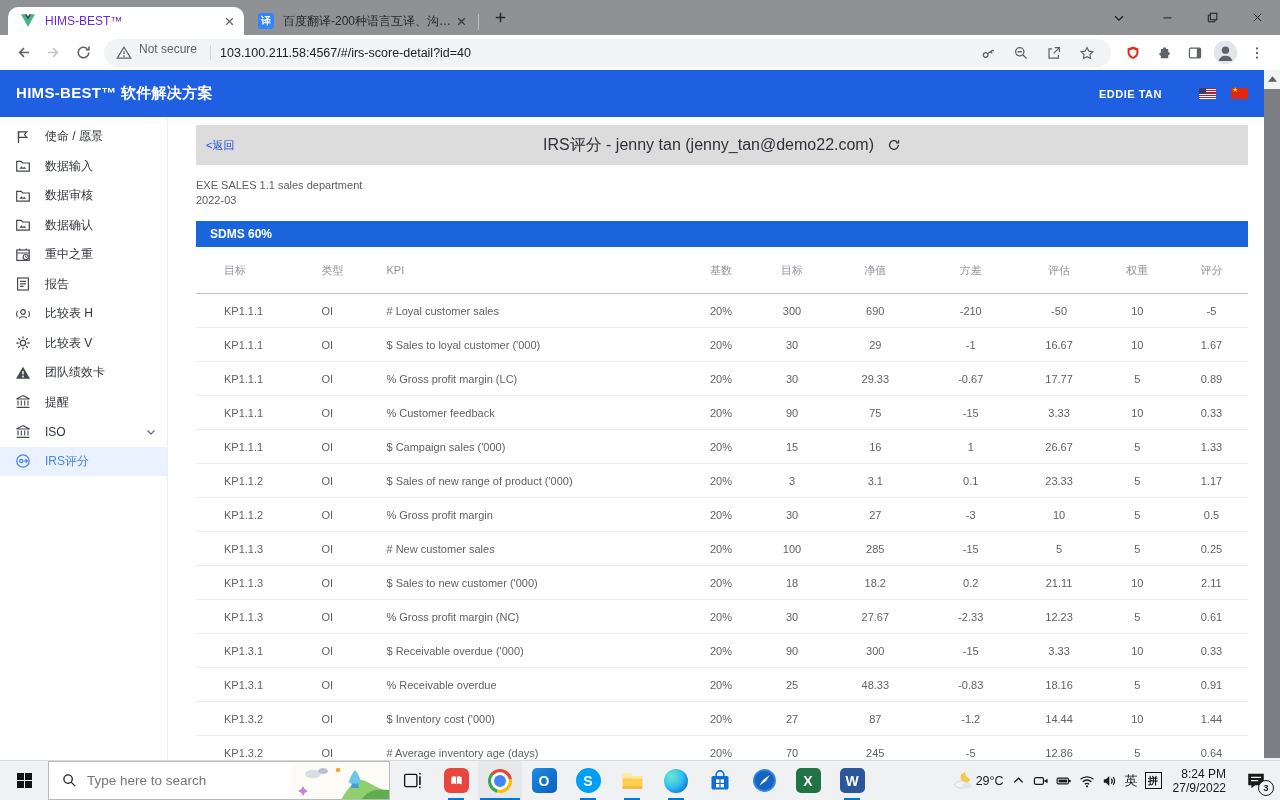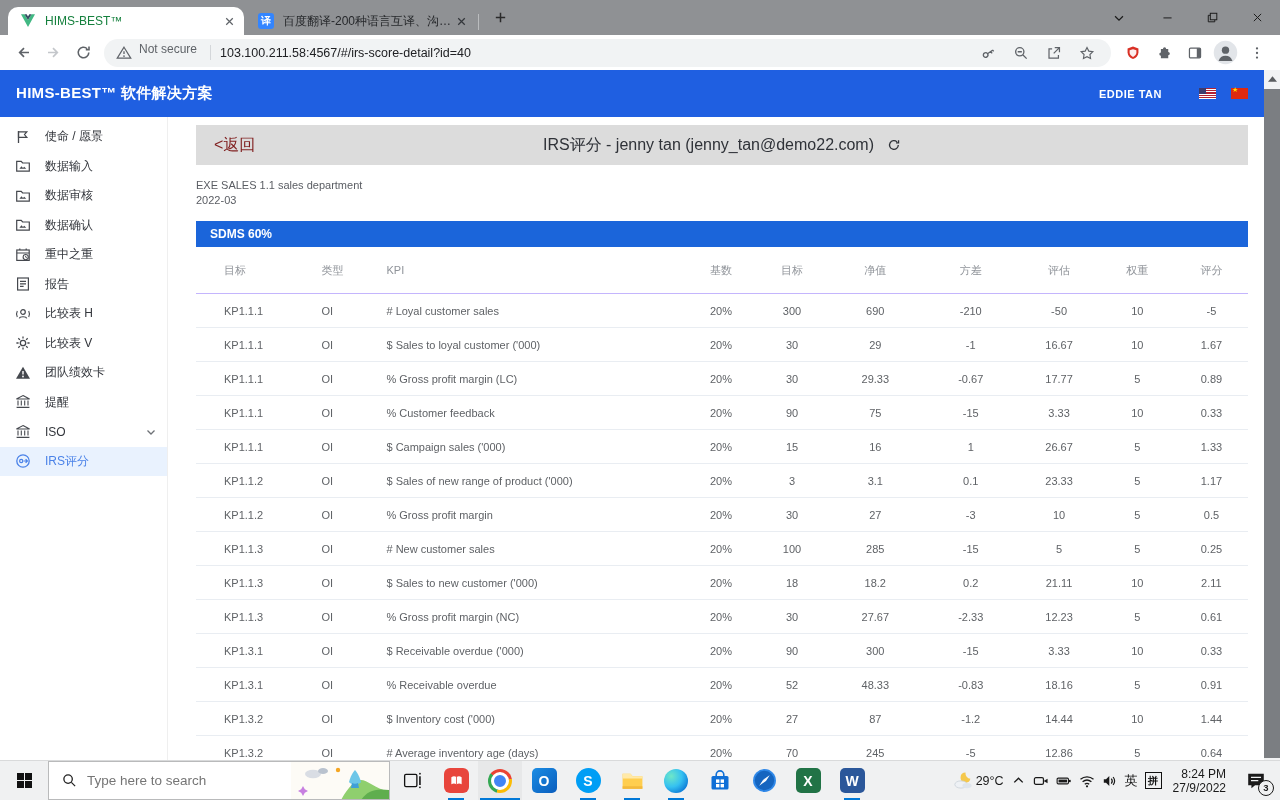--- a/index.html
+++ b/index.html
@@ -5,21 +5,21 @@
   html,body{margin:0;padding:0;width:1280px;height:800px;overflow:hidden;
     font-family:"Liberation Sans","DejaVu Sans",sans-serif;background:#000;}
   .stage{position:relative;width:1280px;height:800px;background:#fff;}
   svg{display:block}
   
   .browser{position:absolute;left:0;top:0;width:1280px;height:760px;background:#fff;overflow:hidden;}
   .tabstrip{position:relative;height:35px;background:#8f9194;display:flex;align-items:flex-end;}
   .tab{height:28px;display:flex;align-items:center;box-sizing:border-box;}
   .tab.active{margin-left:8px;width:236px;background:#fff;border-radius:10px 10px 0 0;padding:0 6px 0 12px;}
   .tab.inactive{width:232px;padding:0 6px 0 14px;color:#222427;}
-  .tab .t-title{flex:1;font-size:12px;color:#15803d;white-space:nowrap;overflow:hidden;text-overflow:ellipsis;margin-left:9px;}
+  .tab .t-title{flex:1;font-size:12px;color:#6d28d9;white-space:nowrap;overflow:hidden;text-overflow:ellipsis;margin-left:9px;}
   .tab.inactive .t-title{color:#26282b;}
   .t-close{width:17px;height:17px;border-radius:50%;display:flex;align-items:center;justify-content:center;flex:none;}
   .favicon{width:16px;height:16px;flex:none;}
   .fav-baidu{width:16px;height:16px;border-radius:3px;background:#3385ff;color:#fff;font-size:10px;font-weight:bold;
     display:flex;align-items:center;justify-content:center;}
   .tab-sep{width:1px;height:16px;background:#babcbe;margin:0 2px 5px 2px;align-self:flex-end;}
   .newtab{width:26px;height:26px;margin:0 0 1px 6px;border-radius:50%;display:flex;align-items:center;justify-content:center;align-self:center;}
   .wincontrols{position:absolute;right:0;top:0;height:35px;display:flex;align-items:center;}
   .winbtn{width:45px;height:35px;display:flex;align-items:center;justify-content:center;}
   .tabsearch{width:40px;height:35px;display:flex;align-items:center;justify-content:center;margin-right:6px;}
@@ -48,21 +48,21 @@
   .sidebar{width:168px;flex:none;padding-top:5px;border-right:1px solid #efefef;box-sizing:border-box;}
   .sb-item{height:29.5px;display:flex;align-items:center;padding:0 10px 0 15px;gap:14px;
     font-size:12px;color:#33363c;cursor:pointer;}
   .sb-ic{width:16px;height:16px;color:#45484e;flex:none;}
   .sb-label{white-space:nowrap;}
   .sb-chev{margin-left:auto;color:#6e7176;width:12px;height:12px;}
   .sb-item.active{background:#e9f2fe;color:#4a82e8;}
   .sb-item.active .sb-ic{color:#4a82e8;}
   .main{flex:1;padding:8px 32px 0 28px;overflow:hidden;min-width:0;}
   .content-titlebar{height:40px;background:#dcdcdc;display:flex;align-items:center;position:relative;}
-  .back{position:absolute;left:18px;font-size:16px;color:#7f1d1d;cursor:pointer;}
+  .back{position:absolute;left:10px;font-size:11px;color:#1d4ed8;cursor:pointer;}
   .ct-title{margin:0 auto;font-size:16px;color:#2f3238;display:flex;align-items:center;gap:13px;}
   .ct-refresh{width:14px;height:14px;color:#2f3238;}
   .meta{margin-top:13px;font-size:11px;color:#5a5d63;line-height:15px;}
   .banner{margin-top:13px;height:26px;line-height:26px;background:#1b65da;color:#fff;
     font-size:12px;font-weight:bold;padding-left:14px;}
   table.kpi{width:100%;border-collapse:collapse;table-layout:fixed;font-size:11px;color:#5f6266;background:#fff;}
   table.kpi th{height:44px;font-weight:normal;color:#8f9399;border-bottom:1px solid #c4b5fd;
     white-space:nowrap;overflow:hidden;}
   table.kpi td{height:31px;border-bottom:1px solid #e9edf2;white-space:nowrap;overflow:hidden;}
   .aL{text-align:left;padding-left:28px;}
@@ -568,21 +568,21 @@
                 <td class="aC">-15</td>
                 <td class="aC">3.33</td>
                 <td class="aC">10</td>
                 <td class="aC">0.33</td>
               </tr>
               <tr>
                 <td class="aL">KP1.3.1</td>
                 <td class="aL">OI</td>
                 <td class="aL">% Receivable overdue</td>
                 <td class="aC">20%</td>
-                <td class="aC">52</td>
+                <td class="aC">25</td>
                 <td class="aC">48.33</td>
                 <td class="aC">-0.83</td>
                 <td class="aC">18.16</td>
                 <td class="aC">5</td>
                 <td class="aC">0.91</td>
               </tr>
               <tr>
                 <td class="aL">KP1.3.2</td>
                 <td class="aL">OI</td>
                 <td class="aL">$ Inventory cost ('000)</td>

